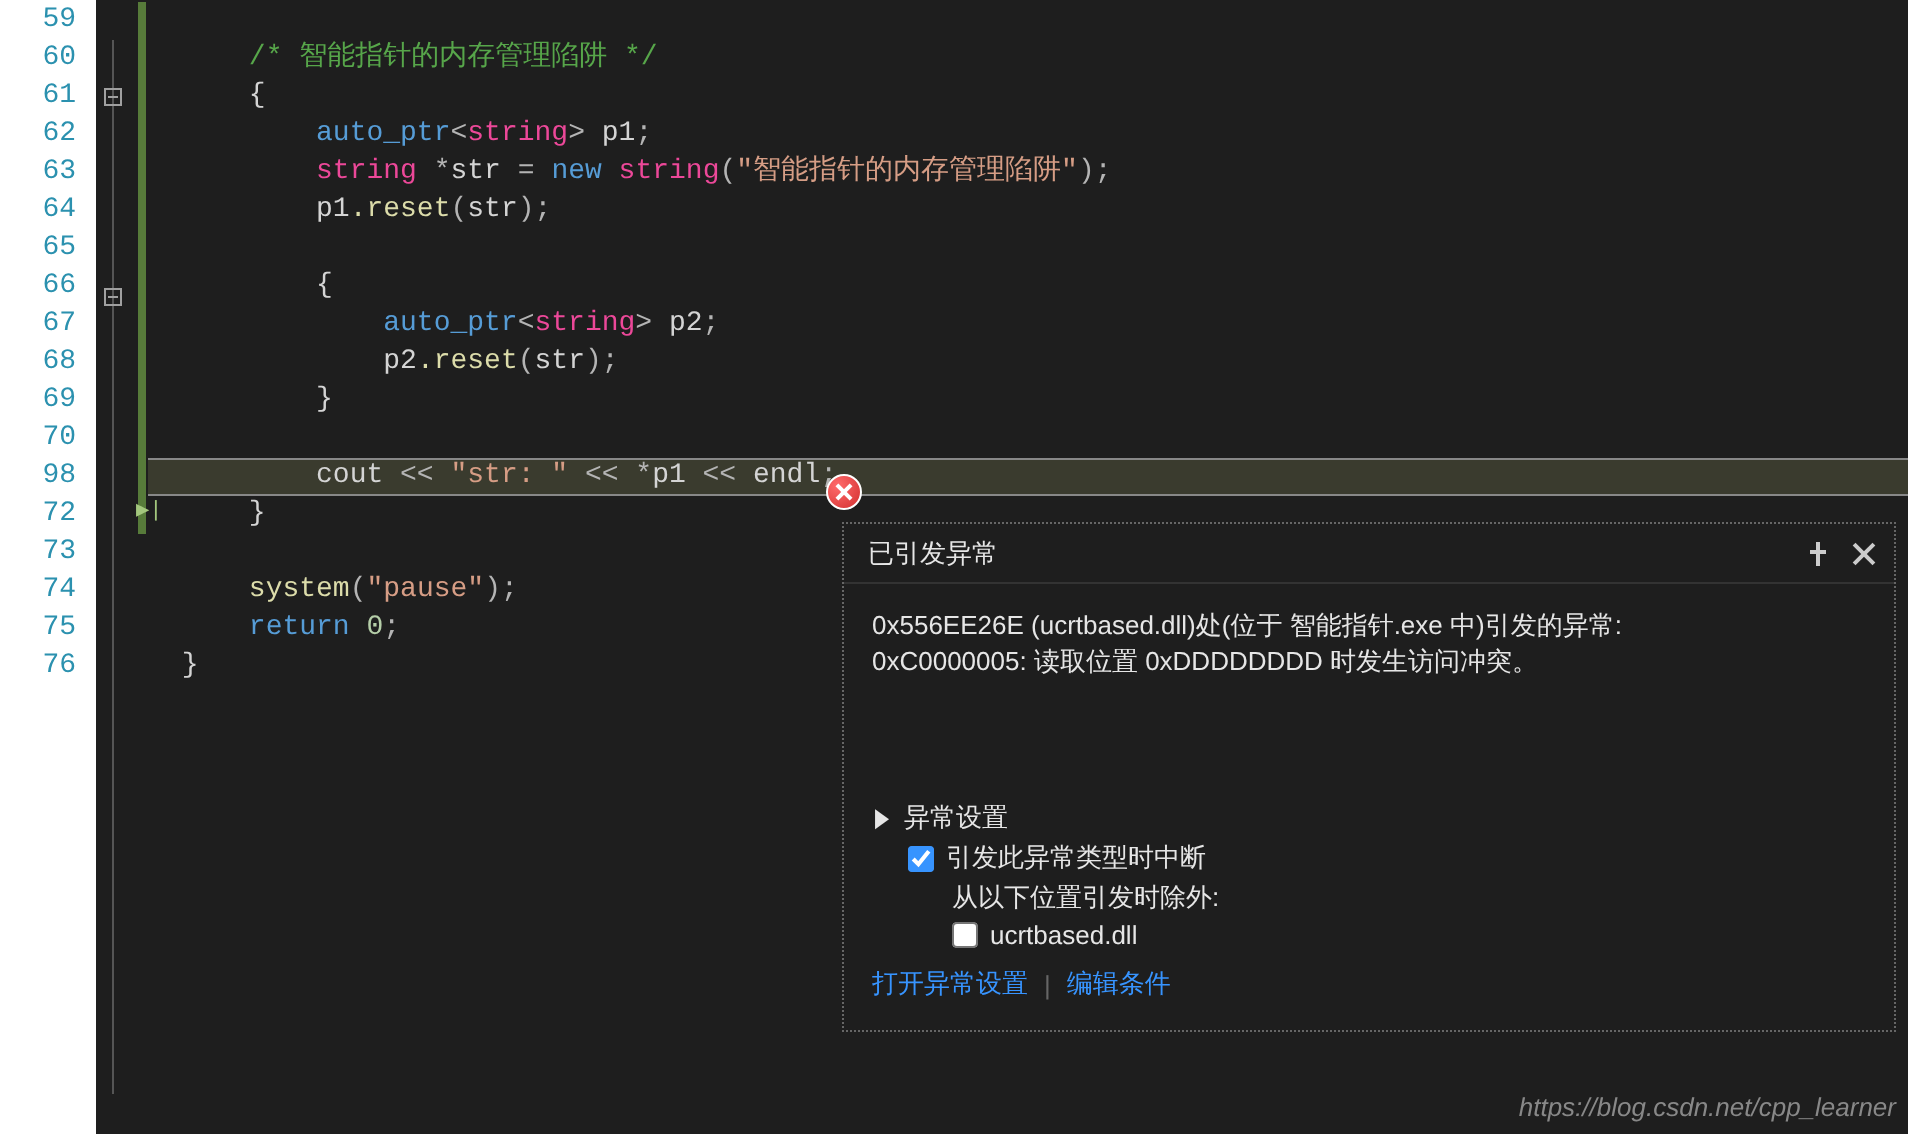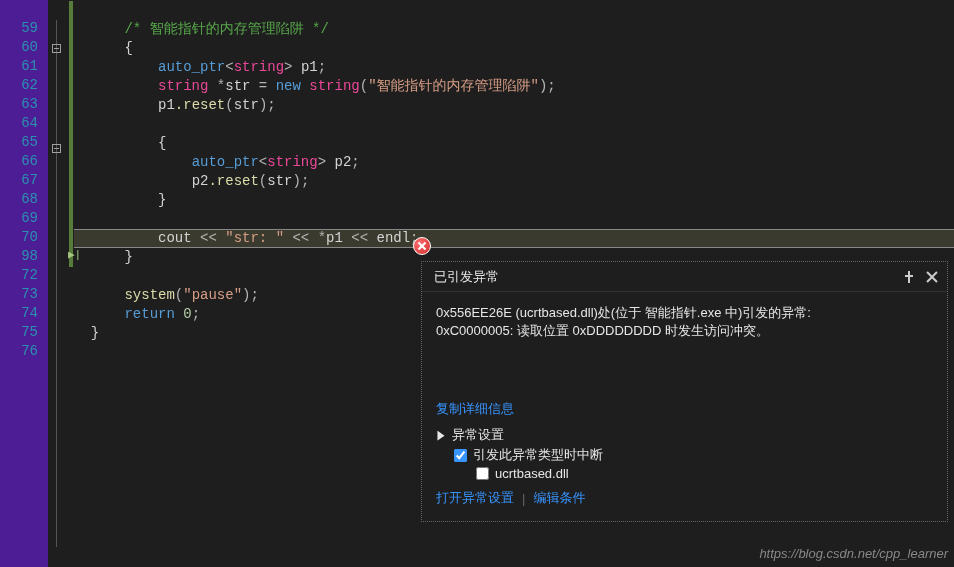--- a/index.html
+++ b/index.html
@@ -8,27 +8,27 @@
     background: #1e1e1e;
     font-family: Consolas, "Courier New", monospace;
     font-size: 14px;
     color: #d4d4d4;
     overflow: hidden;
     position: relative;
   }
   .editor { display: flex; height: 100%; }
   .gutter {
     width: 48px;
-    background: #4c1d95;
+    background: #ffffff;
     text-align: right;
     padding-right: 10px;
     color: #2b91af;
     user-select: none;
     line-height: 19px;
-    padding-top: 19px;
+    padding-top: 1px;
   }
   .fold-col {
     width: 20px;
     background: #1e1e1e;
     position: relative;
     line-height: 19px;
     padding-top: 1px;
   }
   .fold-box {
     width: 9px; height: 9px;
@@ -301,27 +301,27 @@
           <div class="pin-tip"></div>
         </div>
       <div class="close-icon"></div>
     </div>
   </div>
   <div class="popup-body">
     <div class="popup-msg">
       <div>0x556EE26E (ucrtbased.dll)处(位于 智能指针.exe 中)引发的异常:</div>
       <div>0xC0000005: 读取位置 0xDDDDDDDD 时发生访问冲突。</div>
     </div>
-    <div class="popup-link">复制详细信息</div>
     <div class="popup-section">
       <span class="popup-arrow">▶</span><span>异常设置</span>
       <div class="popup-check">
         <input type="checkbox" checked="" style="">
         <span>引发此异常类型时中断</span>
       </div>
+      <div class="popup-sub">从以下位置引发时除外:</div>
       <div class="popup-sub-check">
         <input type="checkbox" style="">
         <span>ucrtbased.dll</span>
       </div>
     </div>
     <div class="popup-actions">
       <span class="popup-link">打开异常设置</span>
       <span class="popup-div">|</span>
       <span class="popup-link">编辑条件</span>
     </div>

